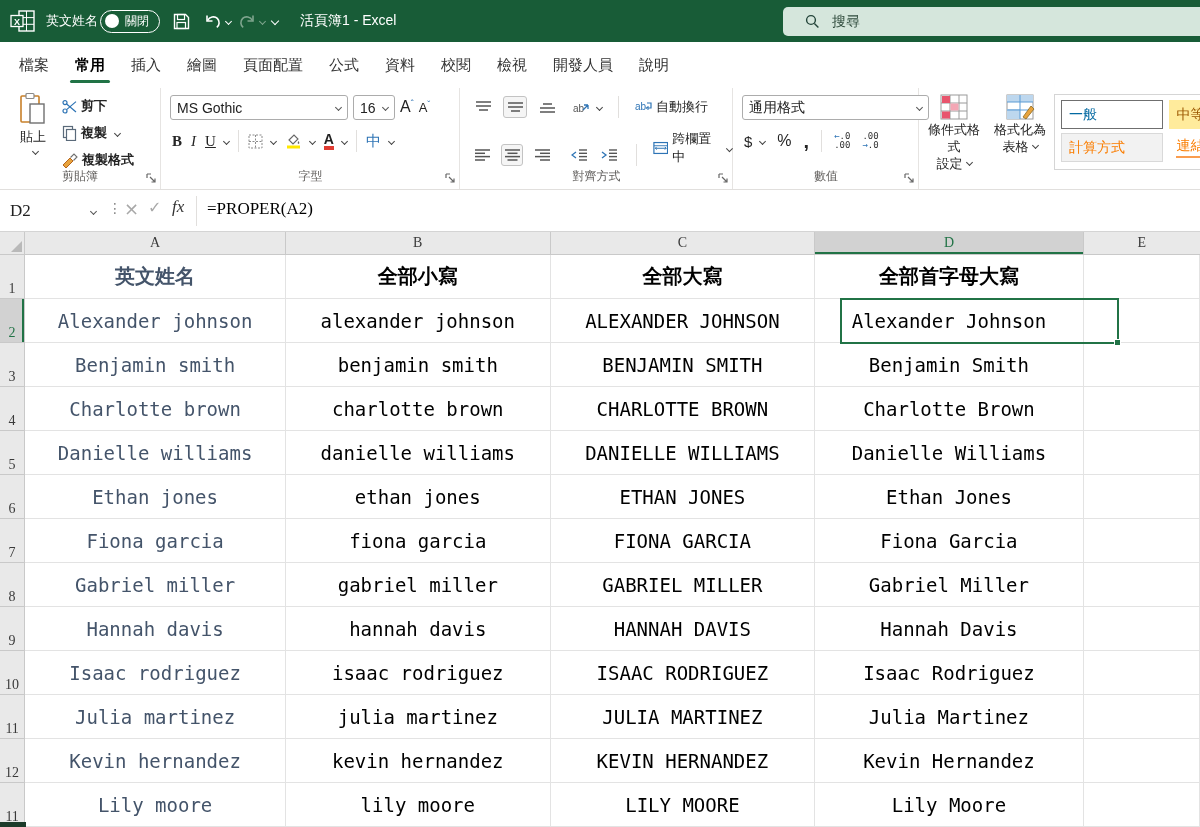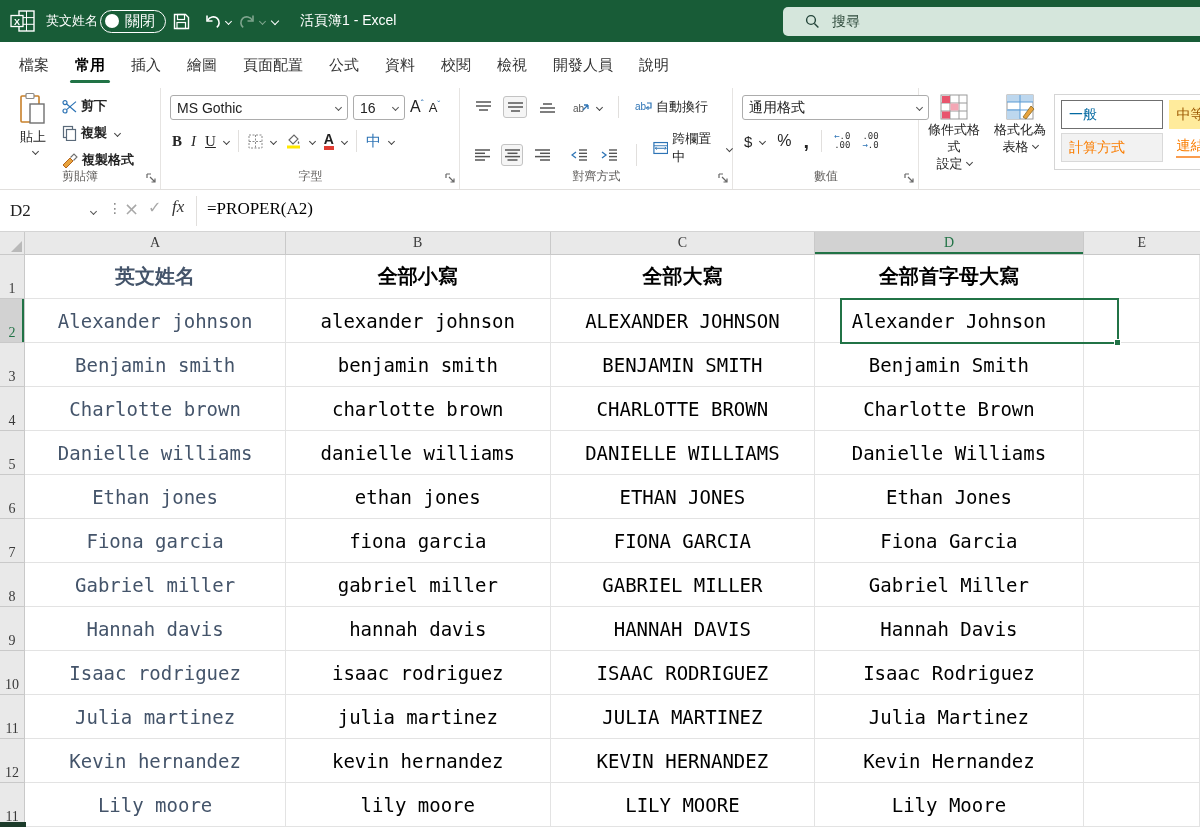--- a/index.html
+++ b/index.html
@@ -8,21 +8,21 @@
   .app { position:relative; width:1200px; height:827px; background:#fff; overflow:hidden; }
 
   
   .titlebar { position:absolute; left:0; top:0; width:1200px; height:42px; background:#185C37; color:#fff; }
   .titlebar .tb-item { position:absolute; top:0; height:42px; display:flex; align-items:center; }
   .excel-logo { left:10px; }
   .autosave-label { left:46px; font-size:13px; }
   .autosave-toggle { left:100px; }
   .toggle-pill { display:flex; align-items:center; gap:6px; border:1px solid #fff; border-radius:12px; height:23px; padding:0 10px 0 4px; }
   .toggle-knob { width:14px; height:14px; border-radius:50%; background:#fff; }
-  .toggle-state { font-size:15px; color:#fff; }
+  .toggle-state { font-size:12px; color:#fff; }
   .save-btn { left:172px; }
   .undo-btn { left:204px; }
   .redo-btn { left:238px; color:#7FA58E; }
   .qat-chev { left:272px; }
   .wb-title { left:300px; font-size:14px; }
   .chev { display:inline-block; width:6px; height:6px; border-right:1.4px solid currentColor; border-bottom:1.4px solid currentColor; transform:rotate(45deg); margin-left:4px; vertical-align:3px; }
   .chev.small { width:5px; height:5px; }
   .search-pill { position:absolute; left:783px; top:7px; width:425px; height:29px; background:#D5E6DC; border-radius:5px; display:flex; align-items:center; padding-left:22px; gap:12px; }
   .search-pill .search-text { font-size:14px; color:#2F4B3C; }
 
@@ -43,21 +43,21 @@
   .paste-big { position:absolute; left:10px; top:4px; width:46px; height:78px; display:flex; flex-direction:column; align-items:center; }
   .paste-big .lbl { margin-top:2px; }
   .clip-list { position:absolute; left:62px; top:8px; display:flex; flex-direction:column; gap:7px;font-weight:bold; }
   .clip-list .rbtn { height:20px; }
 
   .grp-font { left:162px; width:298px; }
   .combo { display:inline-flex; align-items:center; justify-content:space-between; border:1px solid #ACACAC; border-radius:3px; height:25px; padding:0 6px; font-size:14px; color:#222; background:#fff; }
   .font-row1 { position:absolute; left:8px; top:7px; display:flex; align-items:center; gap:5px; }
   .font-row2 { position:absolute; left:10px; top:42px; display:flex; align-items:center; gap:9px; }
   .fname { width:178px; }
-  .fsize { width:52px;justify-content:space-between; }
+  .fsize { width:42px;justify-content:space-between; }
   .big-a { font-size:16px; color:#222; }
   .big-a sup { font-size:9px; color:#2E74B5; }
   .fmt-b { font-weight:bold; font-size:15px; font-family:"Liberation Serif", serif; }
   .fmt-i { font-style:italic; font-size:15px; font-family:"Liberation Serif", serif; }
   .fmt-u { text-decoration:underline; font-size:15px; font-family:"Liberation Serif", serif; }
   .vsep { width:1px; height:22px; background:#E1DFDD; }
   .a-red { font-size:14px; font-weight:bold; color:#222; border-bottom:4px solid #E03C32; line-height:13px; }
   .phonetic { color:#2E74B5; font-size:15px; }
 
   .grp-align { left:461px; width:272px; }

